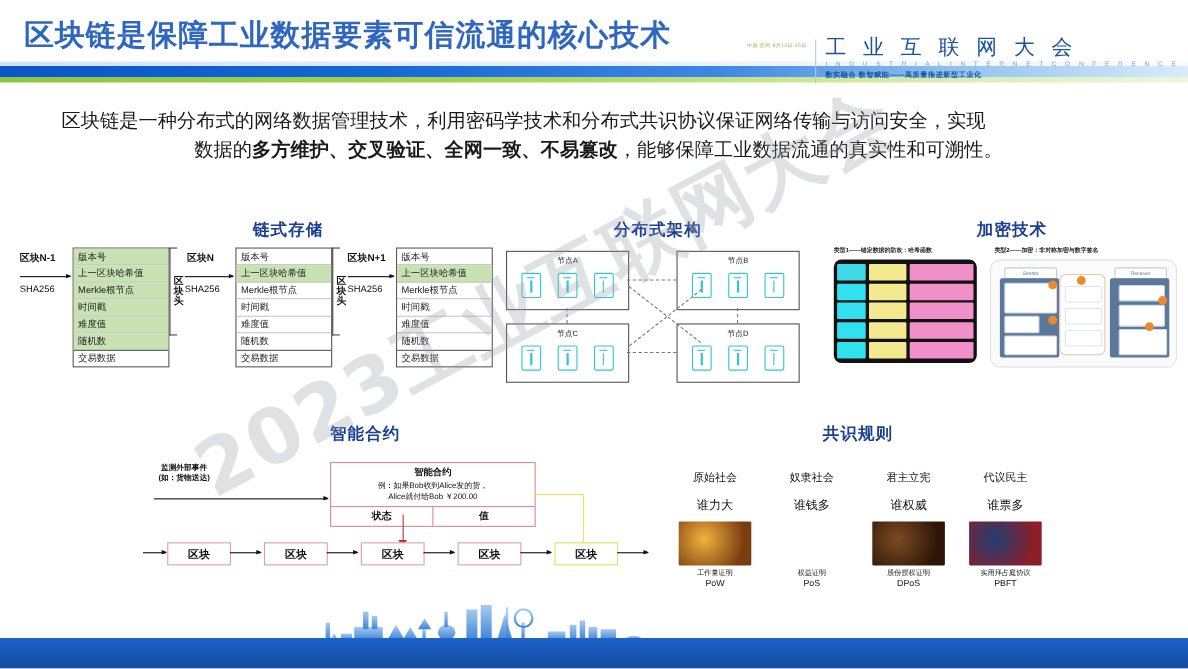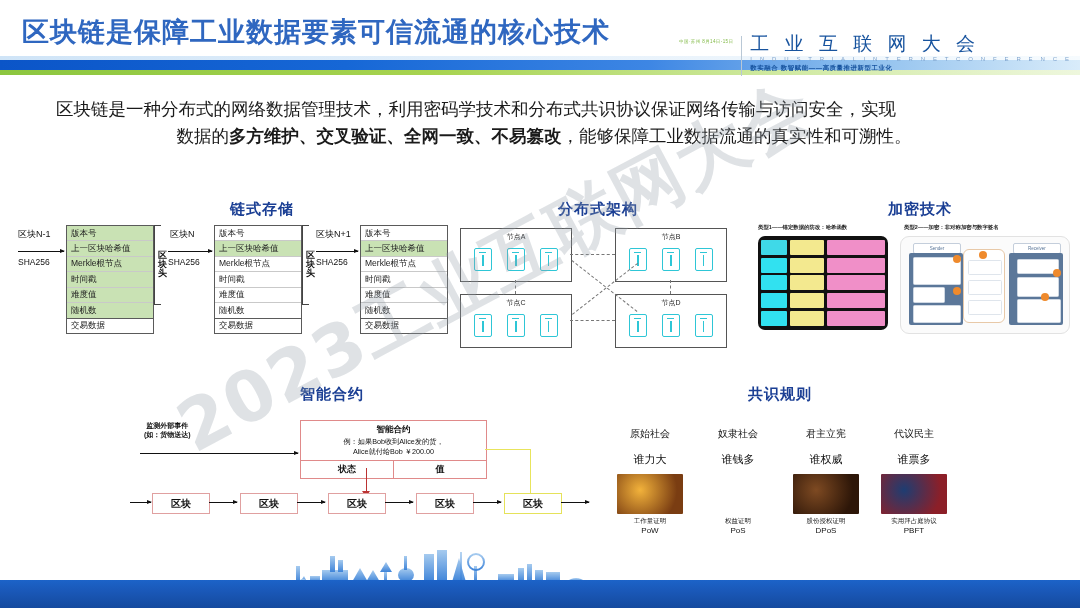--- a/index.html
+++ b/index.html
@@ -71,21 +71,21 @@
   
   #chain{position:absolute;left:18px;top:225px;width:420px;height:125px;}
   .blk{position:absolute;border:1.4px solid #5a5a5a;background:#fff;width:86px;}
   .blk .row{
     font-size:8.5px;color:#222;padding:1.5px 4px;border-bottom:1px solid #c9c9c9;
     white-space:nowrap;line-height:1.35;
   }
   .blk .row:last-child{border-bottom:none;}
   .blk .row.g{background:#c9e2b4;}
   .blk .row.hdrsplit{border-bottom:1.4px solid #5a5a5a;}
-  .lbl{position:absolute;font-size:9px;color:#111;white-space:nowrap;font-weight:normal;}
+  .lbl{position:absolute;font-size:9px;color:#111;white-space:nowrap;font-weight:bold;}
   .sha{position:absolute;font-size:8.5px;color:#111;white-space:nowrap;text-align:right;}
   .brace{position:absolute;border-left:1.2px solid #444;border-top:1.2px solid #444;
          border-bottom:1.2px solid #444;width:6px;}
   .bh-label{position:absolute;font-size:9px;color:#111;font-weight:bold;width:9px;
             line-height:1.02;word-break:break-all;text-align:center;}
   .arrow-h{position:absolute;height:1.2px;background:#111;}
   .arrow-h::after{content:"";position:absolute;right:-1px;top:-2.3px;border-left:5px solid #111;
       border-top:2.8px solid transparent;border-bottom:2.8px solid transparent;}
 
   

